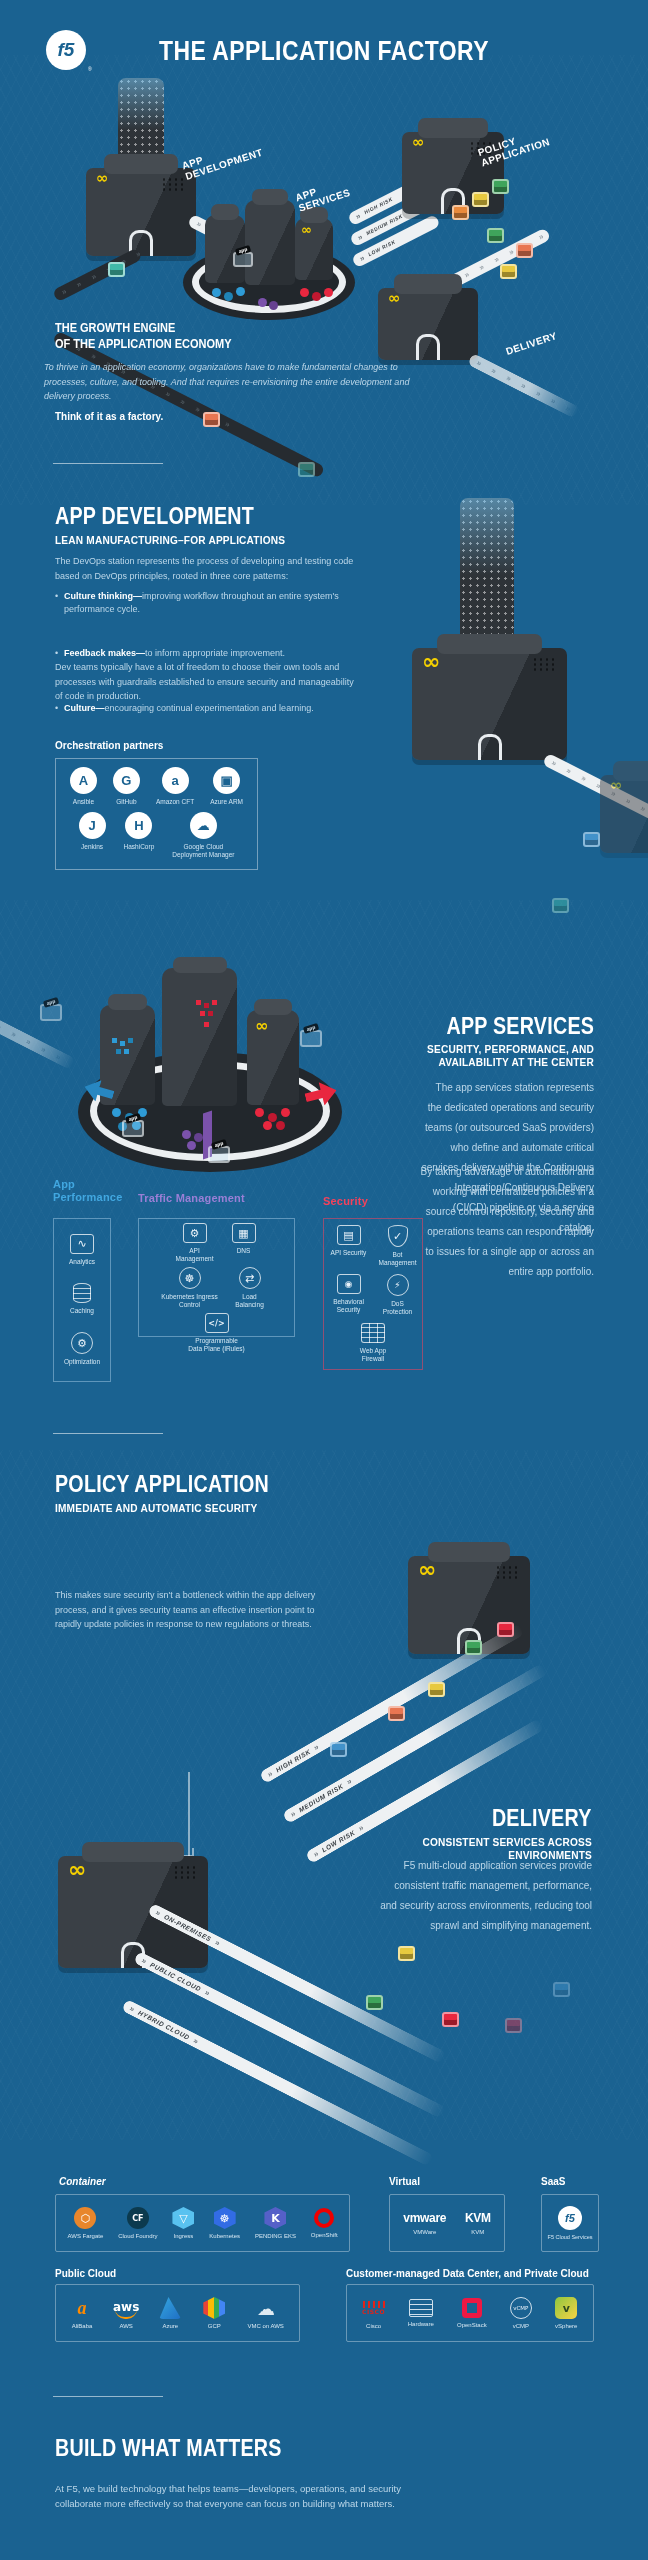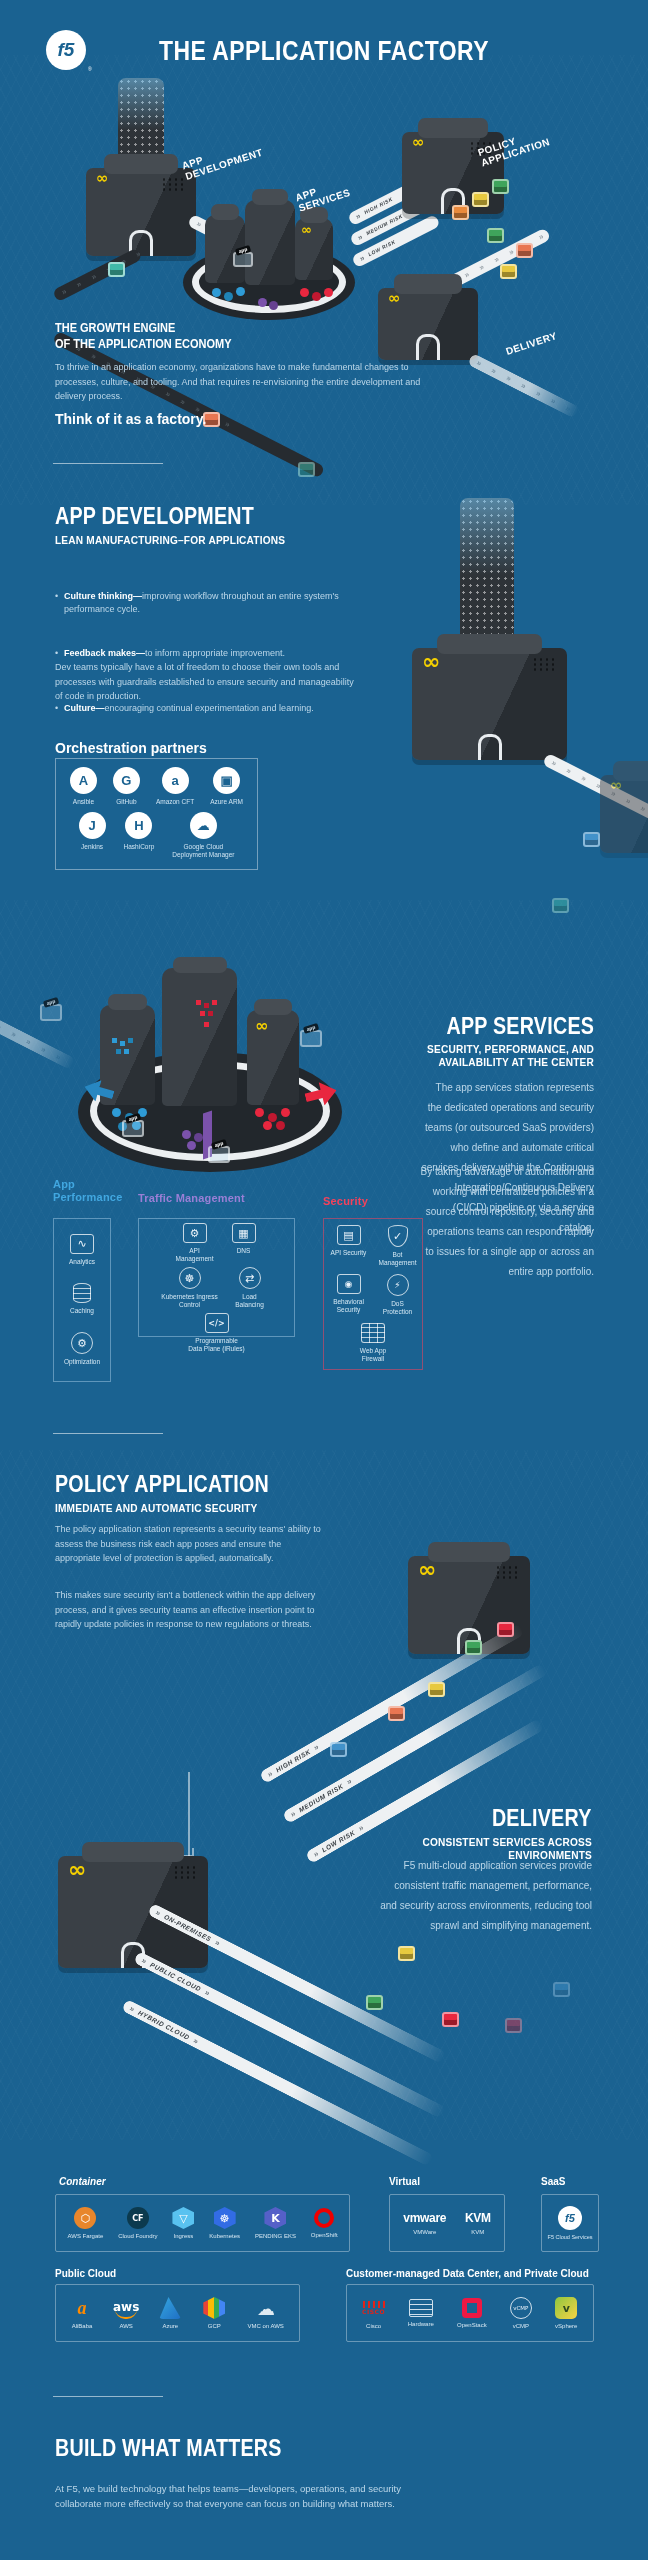--- a/index.html
+++ b/index.html
@@ -22,21 +22,21 @@
   .h2   { font-size:24px; font-weight:800; color:#fff; transform:scaleX(.82);
           transform-origin:0 50%; white-space:nowrap; letter-spacing:.3px; }
   .h2.right { transform-origin:100% 50%; text-align:right; }
   .h3   { font-size:11px; font-weight:700; color:#fff; transform:scaleX(.92);
           transform-origin:0 50%; white-space:pre-line; line-height:13px; letter-spacing:.2px; }
   .h3.right { transform-origin:100% 50%; text-align:right; }
   .h2sm { font-size:12.5px; font-weight:700; color:#fff; line-height:16px;
           transform:scaleX(.88); transform-origin:0 50%; white-space:pre-line; }
   .body { font-size:9px; line-height:14.5px; color:#BCD7E9; }
   .body.right { text-align:right; font-size:10px; line-height:20px; }
-  .emph { font-size:14px; font-weight:700; color:#fff; }
+  .emph { font-size:10px; font-weight:700; color:#fff; }
   .divider { height:1px; width:110px; background:rgba(255,255,255,.55); }
   .bullet { position:relative; padding-left:9px; font-size:9px; line-height:13px; color:#BCD7E9; }
   .bullet::before { content:"•"; position:absolute; left:0; color:#BCD7E9; }
   .bullet b { color:#fff; }
 
   
   .machine { position:absolute; background:linear-gradient(115deg,#3A4046 58%,#282D32 58%);
              border-radius:7px; box-shadow:0 5px 0 rgba(0,0,0,.22); }
   .machine::before { content:""; position:absolute; left:16%; right:16%; top:-14px; height:20px;
              background:#464C52; border-radius:7px; }
@@ -210,26 +210,27 @@
   <div class="iso-label" style="left:505px;top:338px;">DELIVERY</div>
 
   <div class="belt dark chev" style="left:55px;top:290px;width:95px;transform:rotate(-27deg);"></div>
   <div class="belt dark chev" style="left:55px;top:330px;width:300px;transform:rotate(27deg);"></div>
   <div class="cube" style="left:108px;top:262px;background:#41B9A8;"></div>
   <div class="cube" style="left:203px;top:412px;background:#E87652;"></div>
   <div class="cube" style="left:298px;top:462px;background:#41B9A8;opacity:.55;"></div>
 
   <div class="abs h2sm" style="left:55px;top:320px;">THE GROWTH ENGINE
 OF THE APPLICATION ECONOMY</div>
-  <div class="abs body" style="left:55px;top:360px;width:385px;">To thrive in an application economy, organizations have to make fundamental changes to processes, culture, and tooling. And that requires re-envisioning the entire development and delivery process.</div>
+  <div class="abs body" style="left:44px;top:360px;width:385px;font-style:italic;">To thrive in an application economy, organizations have to make fundamental changes to processes, culture, and tooling. And that requires re-envisioning the entire development and delivery process.</div>
   <div class="abs emph" style="left:55px;top:411px;">Think of it as a factory.</div>
   <div class="abs divider" style="left:53px;top:463px;"></div>
 
   <div class="abs h2" style="left:55px;top:502px;">APP DEVELOPMENT</div>
   <div class="abs h3" style="left:55px;top:534px;">LEAN MANUFACTURING–FOR APPLICATIONS</div>
+  <div class="abs body" style="left:55px;top:554px;width:300px;">The DevOps station represents the process of developing and testing code based on DevOps principles, rooted in three core patterns:</div>
   <div class="abs bullet" style="left:55px;top:590px;width:305px;">
     <b>Culture thinking—</b><span>improving workflow throughout an entire system's performance cycle.</span>
   </div>
   <div class="abs bullet" style="left:55px;top:621px;width:305px;">
     <b>Feedback makes—</b><span>to inform appropriate improvement.</span>
   </div>
   <div class="abs bullet" style="left:55px;top:638px;width:305px;margin-top:25px;">
     <b>Culture—</b><span>encouraging continual experimentation and learning.</span>
   </div>
   <div class="abs body" style="left:55px;top:660px;width:300px;">Dev teams typically have a lot of freedom to choose their own tools and processes with guardrails established to ensure security and manageability of code in production.</div>
@@ -386,21 +387,20 @@
       <span class="cic wall"></span>
       <span class="clabel">Web App
 Firewall</span>
     </div>
   </div>
 
   <div class="abs divider" style="left:53px;top:1433px;"></div>
 
   <div class="abs h2" style="left:55px;top:1470px;">POLICY APPLICATION</div>
   <div class="abs h3" style="left:55px;top:1502px;">IMMEDIATE AND AUTOMATIC SECURITY</div>
-  <div class="abs body" style="left:55px;top:1522px;width:268px;">The policy application station represents a security teams' ability to assess the business risk each app poses and ensure the appropriate level of protection is applied, automatically.</div>
   <div class="abs body" style="left:55px;top:1588px;width:268px;">This makes sure security isn't a bottleneck within the app delivery process, and it gives security teams an effective insertion point to rapidly update policies in response to new regulations or threats.</div>
 
   <div class="machine" style="left:408px;top:1556px;width:122px;height:98px;">
     <div class="door"></div>
     <div class="vents"></div>
   </div>
   <div class="belt labeled fade" style="left:262px;top:1772px;width:300px;transform:rotate(-30deg);">
     <span class="ch">»</span>
     <span class="bl">HIGH RISK</span>
     <span class="ch">»</span>

